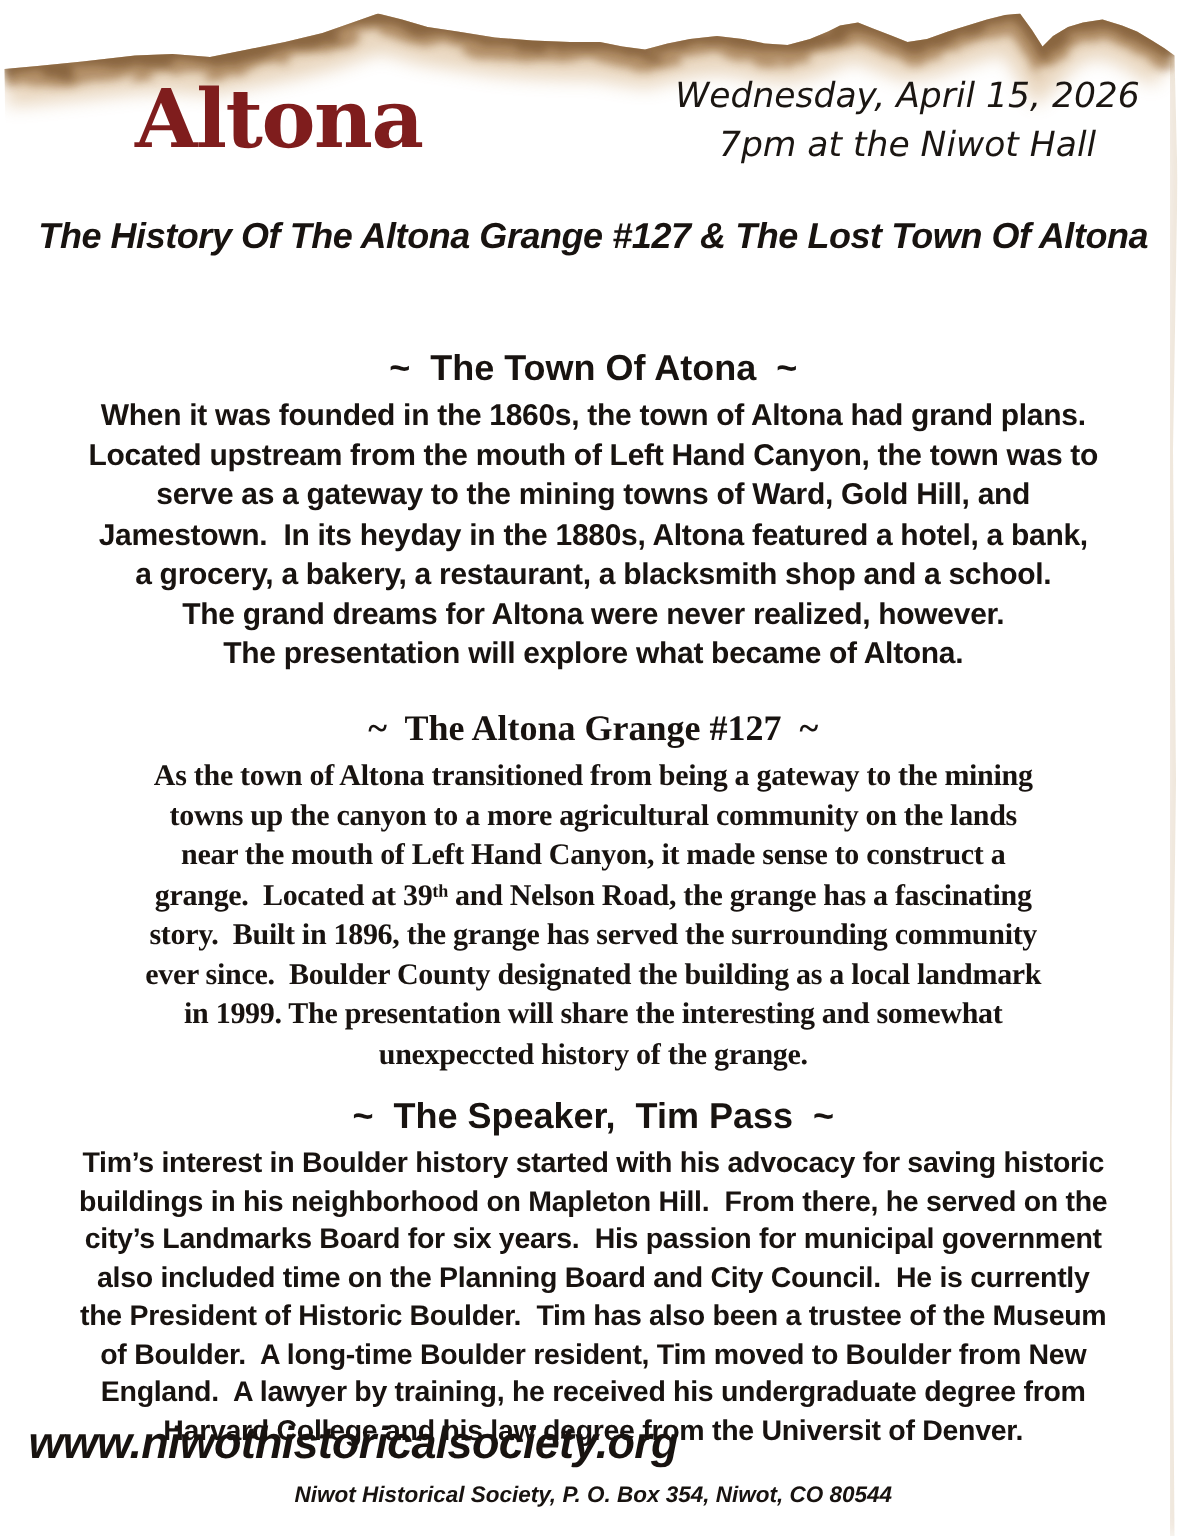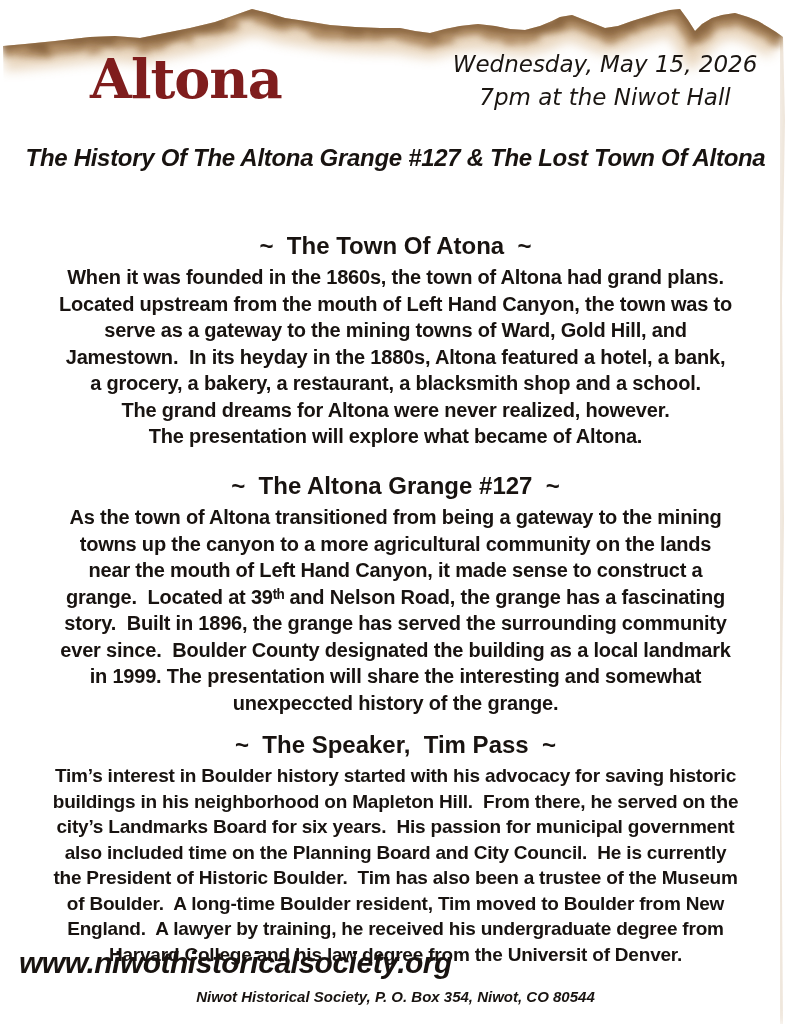--- a/index.html
+++ b/index.html
@@ -82,21 +82,21 @@
     margin-top: 23px;
   }
   .sec-body {
     font-weight: 700;
     font-size: 20px;
     line-height: 26.5px;
     letter-spacing: -0.2px;
     white-space: pre-wrap;
   }
   .s1 { top: 208px; }
-  .s2 { top: 448px; }
+  .s2 { top: 448px; font-family: Liberation Serif, serif; }
   .s3 { top: 707px; }
   .s3 .sec-body { font-size: 19px; line-height: 25.5px; }
   .website {
     position: absolute;
     left: 0; top: 946px;
     width: 100%;
     font-weight: 700;
     font-style: italic;
     font-size: 30px;
     letter-spacing: -0.5px;
@@ -131,21 +131,21 @@
       </defs>
       <polyline points="3,46 25,44 55,41 90,37 115,36 140,38 165,33 190,28 215,22 235,15 252,9 268,13 285,18 305,21 330,25 355,27 380,28 400,28 415,31 430,33 445,29 460,26 478,24 495,26 510,29 525,30 540,26 552,21 560,17 572,15 582,19 595,24 605,28 618,26 632,21 645,17 658,13 670,10 680,9 688,20 695,31 702,24 712,18 722,15 735,13 748,17 758,21 768,27 776,32 783,37" fill="none" stroke="#c89a5e" stroke-width="50" opacity="0.40" filter="url(#softEdge)"></polyline>
       <polyline points="3,46 25,44 55,41 90,37 115,36 140,38 165,33 190,28 215,22 235,15 252,9 268,13 285,18 305,21 330,25 355,27 380,28 400,28 415,31 430,33 445,29 460,26 478,24 495,26 510,29 525,30 540,26 552,21 560,17 572,15 582,19 595,24 605,28 618,26 632,21 645,17 658,13 670,10 680,9 688,20 695,31 702,24 712,18 722,15 735,13 748,17 758,21 768,27 776,32 783,37" fill="none" stroke="#8a5a28" stroke-width="26" opacity="0.55" filter="url(#roughEdge)"></polyline>
       <polyline points="3,46 25,44 55,41 90,37 115,36 140,38 165,33 190,28 215,22 235,15 252,9 268,13 285,18 305,21 330,25 355,27 380,28 400,28 415,31 430,33 445,29 460,26 478,24 495,26 510,29 525,30 540,26 552,21 560,17 572,15 582,19 595,24 605,28 618,26 632,21 645,17 658,13 670,10 680,9 688,20 695,31 702,24 712,18 722,15 735,13 748,17 758,21 768,27 776,32 783,37" fill="none" stroke="#5e3a13" stroke-width="11" opacity="0.50" filter="url(#roughEdge)"></polyline>
       <polyline points="783,37 785,120 782,300 784,520 781,760 783,1024" fill="none" stroke="#a9793f" stroke-width="8" opacity="0.35" filter="url(#softEdge)"></polyline>
     </svg>
 
     <div class="title">Altona</div>
 
     <div class="date-block">
-      <div>Wednesday, May 15, 2026</div>
+      <div>Wednesday, April 15, 2026</div>
       <div>7pm at the Niwot Hall</div>
     </div>
 
     <div class="headline">The History Of The Altona Grange #127 &amp; The Lost Town Of Altona</div>
 
     <div class="section s1">
       <div class="sec-heading">~  The Town Of Atona  ~</div>
       <div class="sec-body">When it was founded in the 1860s, the town of Altona had grand plans.
 Located upstream from the mouth of Left Hand Canyon, the town was to
 serve as a gateway to the mining towns of Ward, Gold Hill, and

